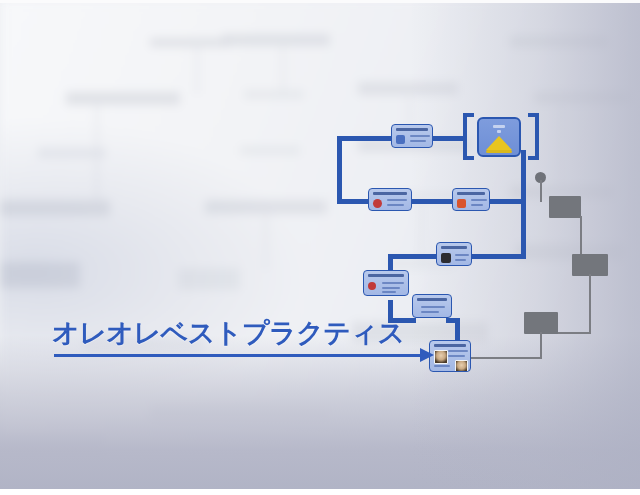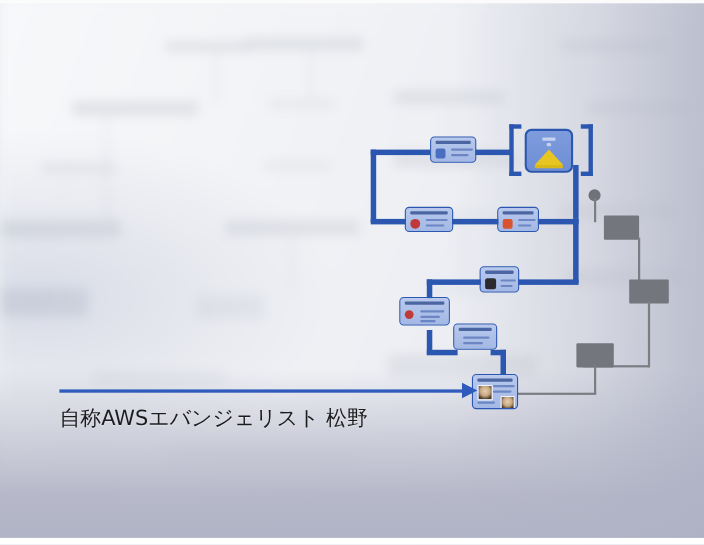--- a/index.html
+++ b/index.html
@@ -363,18 +363,18 @@
     <div class="bracket right" style="left:528px;top:113px;height:47px;"></div>
     <div class="hero" style="left:477px;top:117px;width:44px;height:40px;">
       <div class="htxt" style="top:6px;"></div>
       <div class="htxt" style="top:11px;left:18px;right:18px;"></div>
       <div class="logo" style="top:17px;"></div>
       <div class="logobar" style="top:31px;background:#d9b81c;height:3px;width:26px;"></div>
     </div>
 
   </div>
 
+  <div class="title l2">オレオレベストプラクティス</div>
   <div class="underline"></div>
   <div class="arrowhead"></div>
-  <div class="subtitle">自称AWSエバンジェリスト 松野</div>
 
   <div class="edge-white"></div>
 </div>
 
 </body></html>

